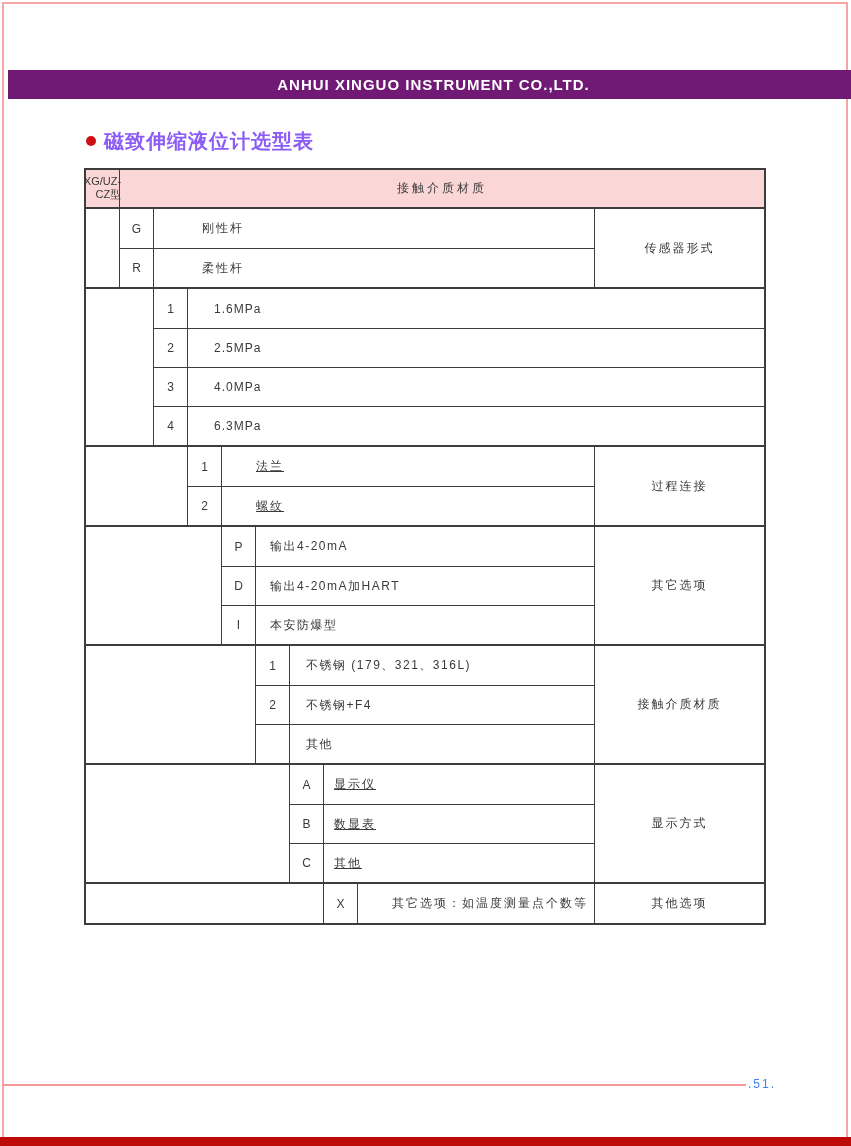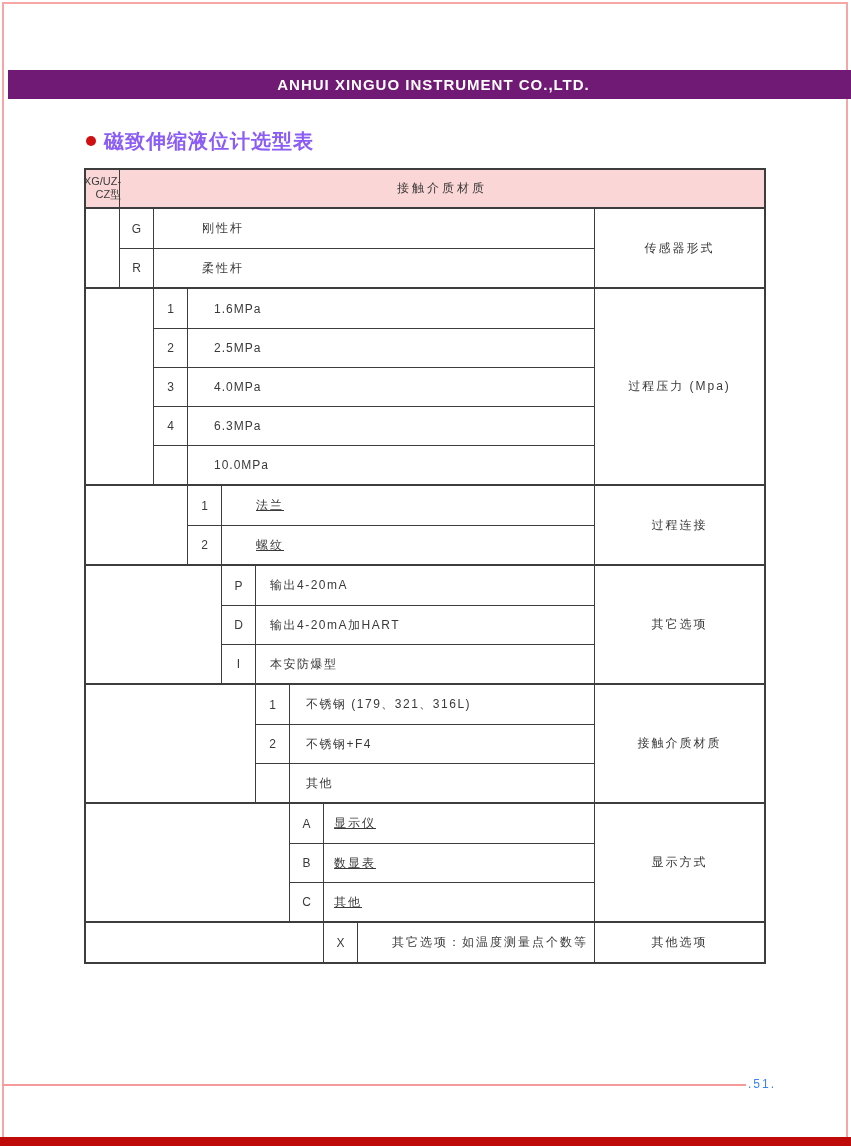--- a/index.html
+++ b/index.html
@@ -154,27 +154,22 @@
           <div class="t-desc pad1">2.5MPa</div>
         </div>
         <div class="t-row">
           <div class="t-code">3</div>
           <div class="t-desc pad1">4.0MPa</div>
         </div>
         <div class="t-row">
           <div class="t-code">4</div>
           <div class="t-desc pad1">6.3MPa</div>
         </div>
-        <div class="t-row">
-          <div class="t-code"></div>
-          <div class="t-desc pad1">10.0MPa</div>
-        </div>
-      </div>
-    </div>
-    <div class="t-cat">过程压力 (Mpa)</div>
+      </div>
+    </div>
   </div>
 
   <div class="t-section">
     <div class="t-left">
       <div class="t-indent ind2"></div>
       <div class="t-rows">
         <div class="t-row">
           <div class="t-code">1</div>
           <div class="t-desc pad2">法兰</div>
         </div>

